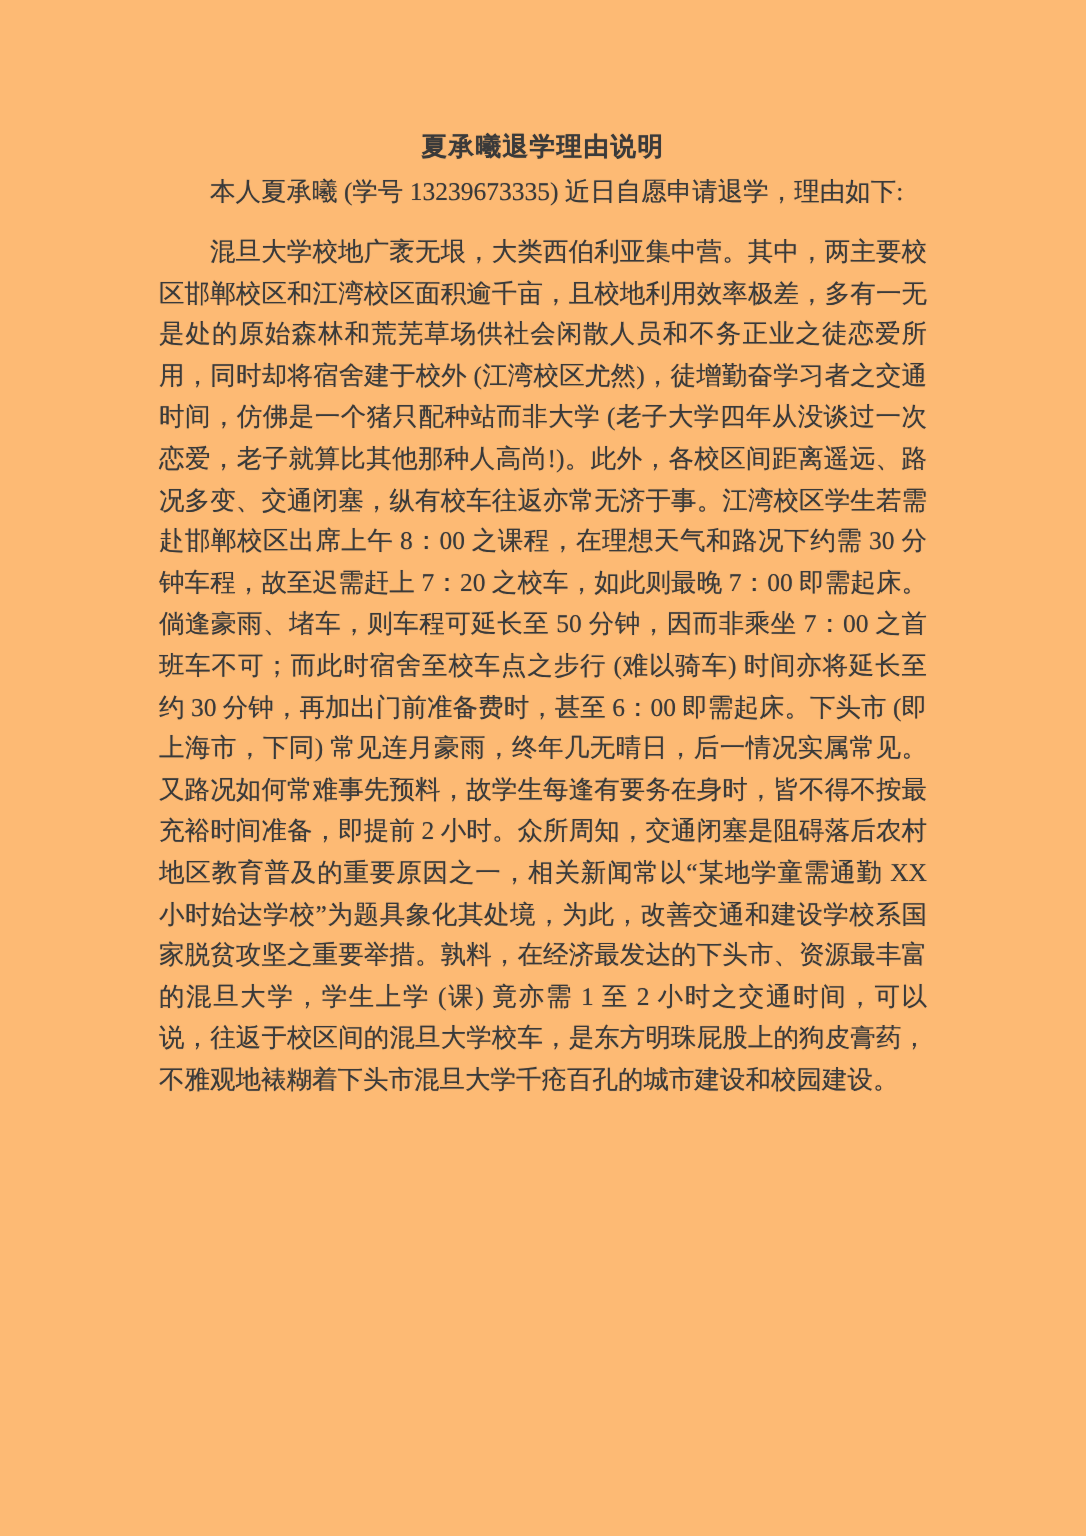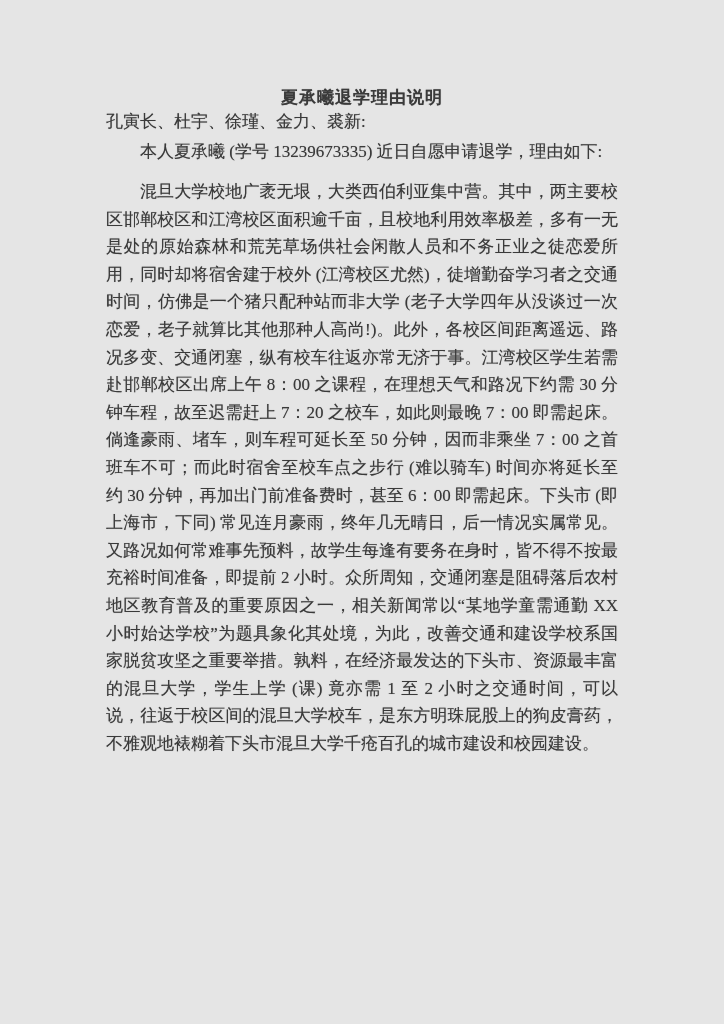--- a/index.html
+++ b/index.html
@@ -7,21 +7,21 @@
     padding: 0;
     background: #ffffff;
   }
   .doc {
     position: relative;
     box-sizing: border-box;
     width: 724px;
     height: 1024px;
     margin: 0;
     padding: 86px 106px 0 106px;
-    background: #e5e5e5;
+    background: #fdba74;
     color: #3a3a3a;
     font-family: "Liberation Serif", "DejaVu Serif", serif;
     font-size: 17px;
     text-shadow: 0 0 0.7px rgba(70,70,70,0.55); 
     overflow: hidden;
   }
   .doc-title {
     margin: 0 0 0 0;
     font-size: 17px;
     font-weight: 700;
@@ -58,21 +58,20 @@
     line-height: 25px;
   }
 </style>
 </head>
 <body>
 
 <main class="doc">
 
   <h1 class="doc-title">夏承曦退学理由说明</h1>
 
-  <p class="recipients">孔寅长、杜宇、徐瑾、金力、裘新:</p>
 
   <p class="intro">本人夏承曦 (学号 13239673335) 近日自愿申请退学，理由如下:</p>
 
 
   <p class="body-para-1">混旦大学校地广袤无垠，大类西伯利亚集中营。其中，两主要校区邯郸校区和江湾校区面积逾千亩，且校地利用效率极差，多有一无是处的原始森林和荒芜草场供社会闲散人员和不务正业之徒恋爱所用，同时却将宿舍建于校外 (江湾校区尤然)，徒增勤奋学习者之交通时间，仿佛是一个猪只配种站而非大学 (老子大学四年从没谈过一次恋爱，老子就算比其他那种人高尚!)。此外，各校区间距离遥远、路况多变、交通闭塞，纵有校车往返亦常无济于事。江湾校区学生若需赴邯郸校区出席上午 8：00 之课程，在理想天气和路况下约需 30 分钟车程，故至迟需赶上 7：20 之校车，如此则最晚 7：00 即需起床。倘逢豪雨、堵车，则车程可延长至 50 分钟，因而非乘坐 7：00 之首班车不可；而此时宿舍至校车点之步行 (难以骑车) 时间亦将延长至约 30 分钟，再加出门前准备费时，甚至 6：00 即需起床。下头市 (即上海市，下同) 常见连月豪雨，终年几无晴日，后一情况实属常见。又路况如何常难事先预料，故学生每逢有要务在身时，皆不得不按最充裕时间准备，即提前 2 小时。众所周知，交通闭塞是阻碍落后农村地区教育普及的重要原因之一，相关新闻常以“某地学童需通勤 XX 小时始达学校”为题具象化其处境，为此，改善交通和建设学校系国家脱贫攻坚之重要举措。孰料，在经济最发达的下头市、资源最丰富的混旦大学，学生上学 (课) 竟亦需 1 至 2 小时之交通时间，可以说，往返于校区间的混旦大学校车，是东方明珠屁股上的狗皮膏药，不雅观地裱糊着下头市混旦大学千疮百孔的城市建设和校园建设。</p>
 
 
 </main>
 
 </body></html>

